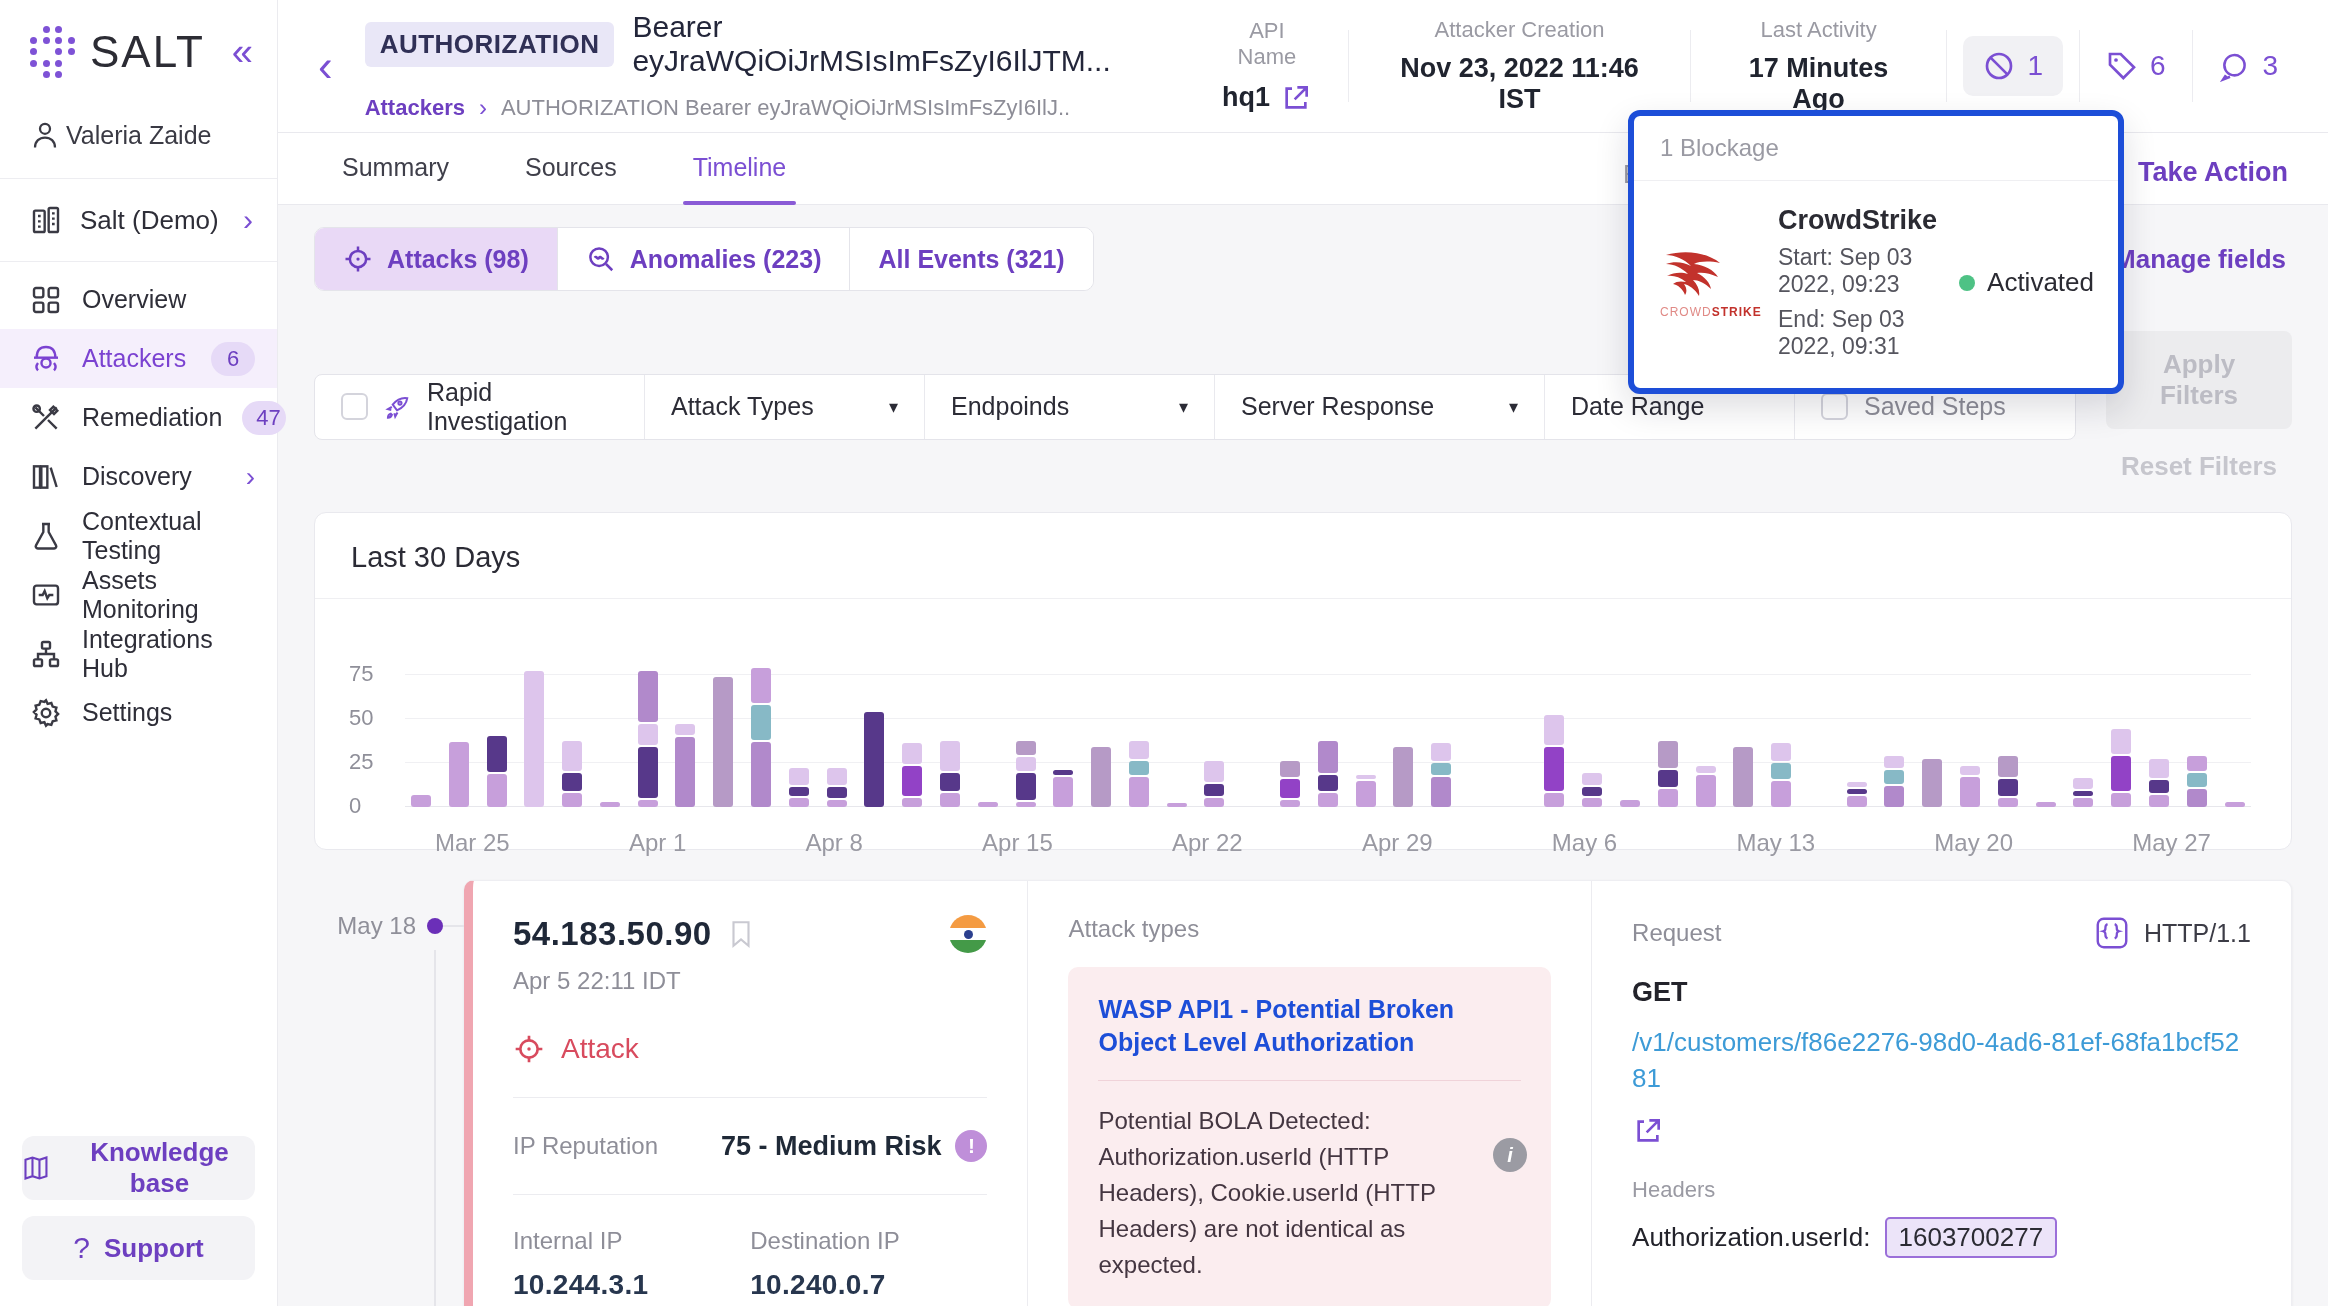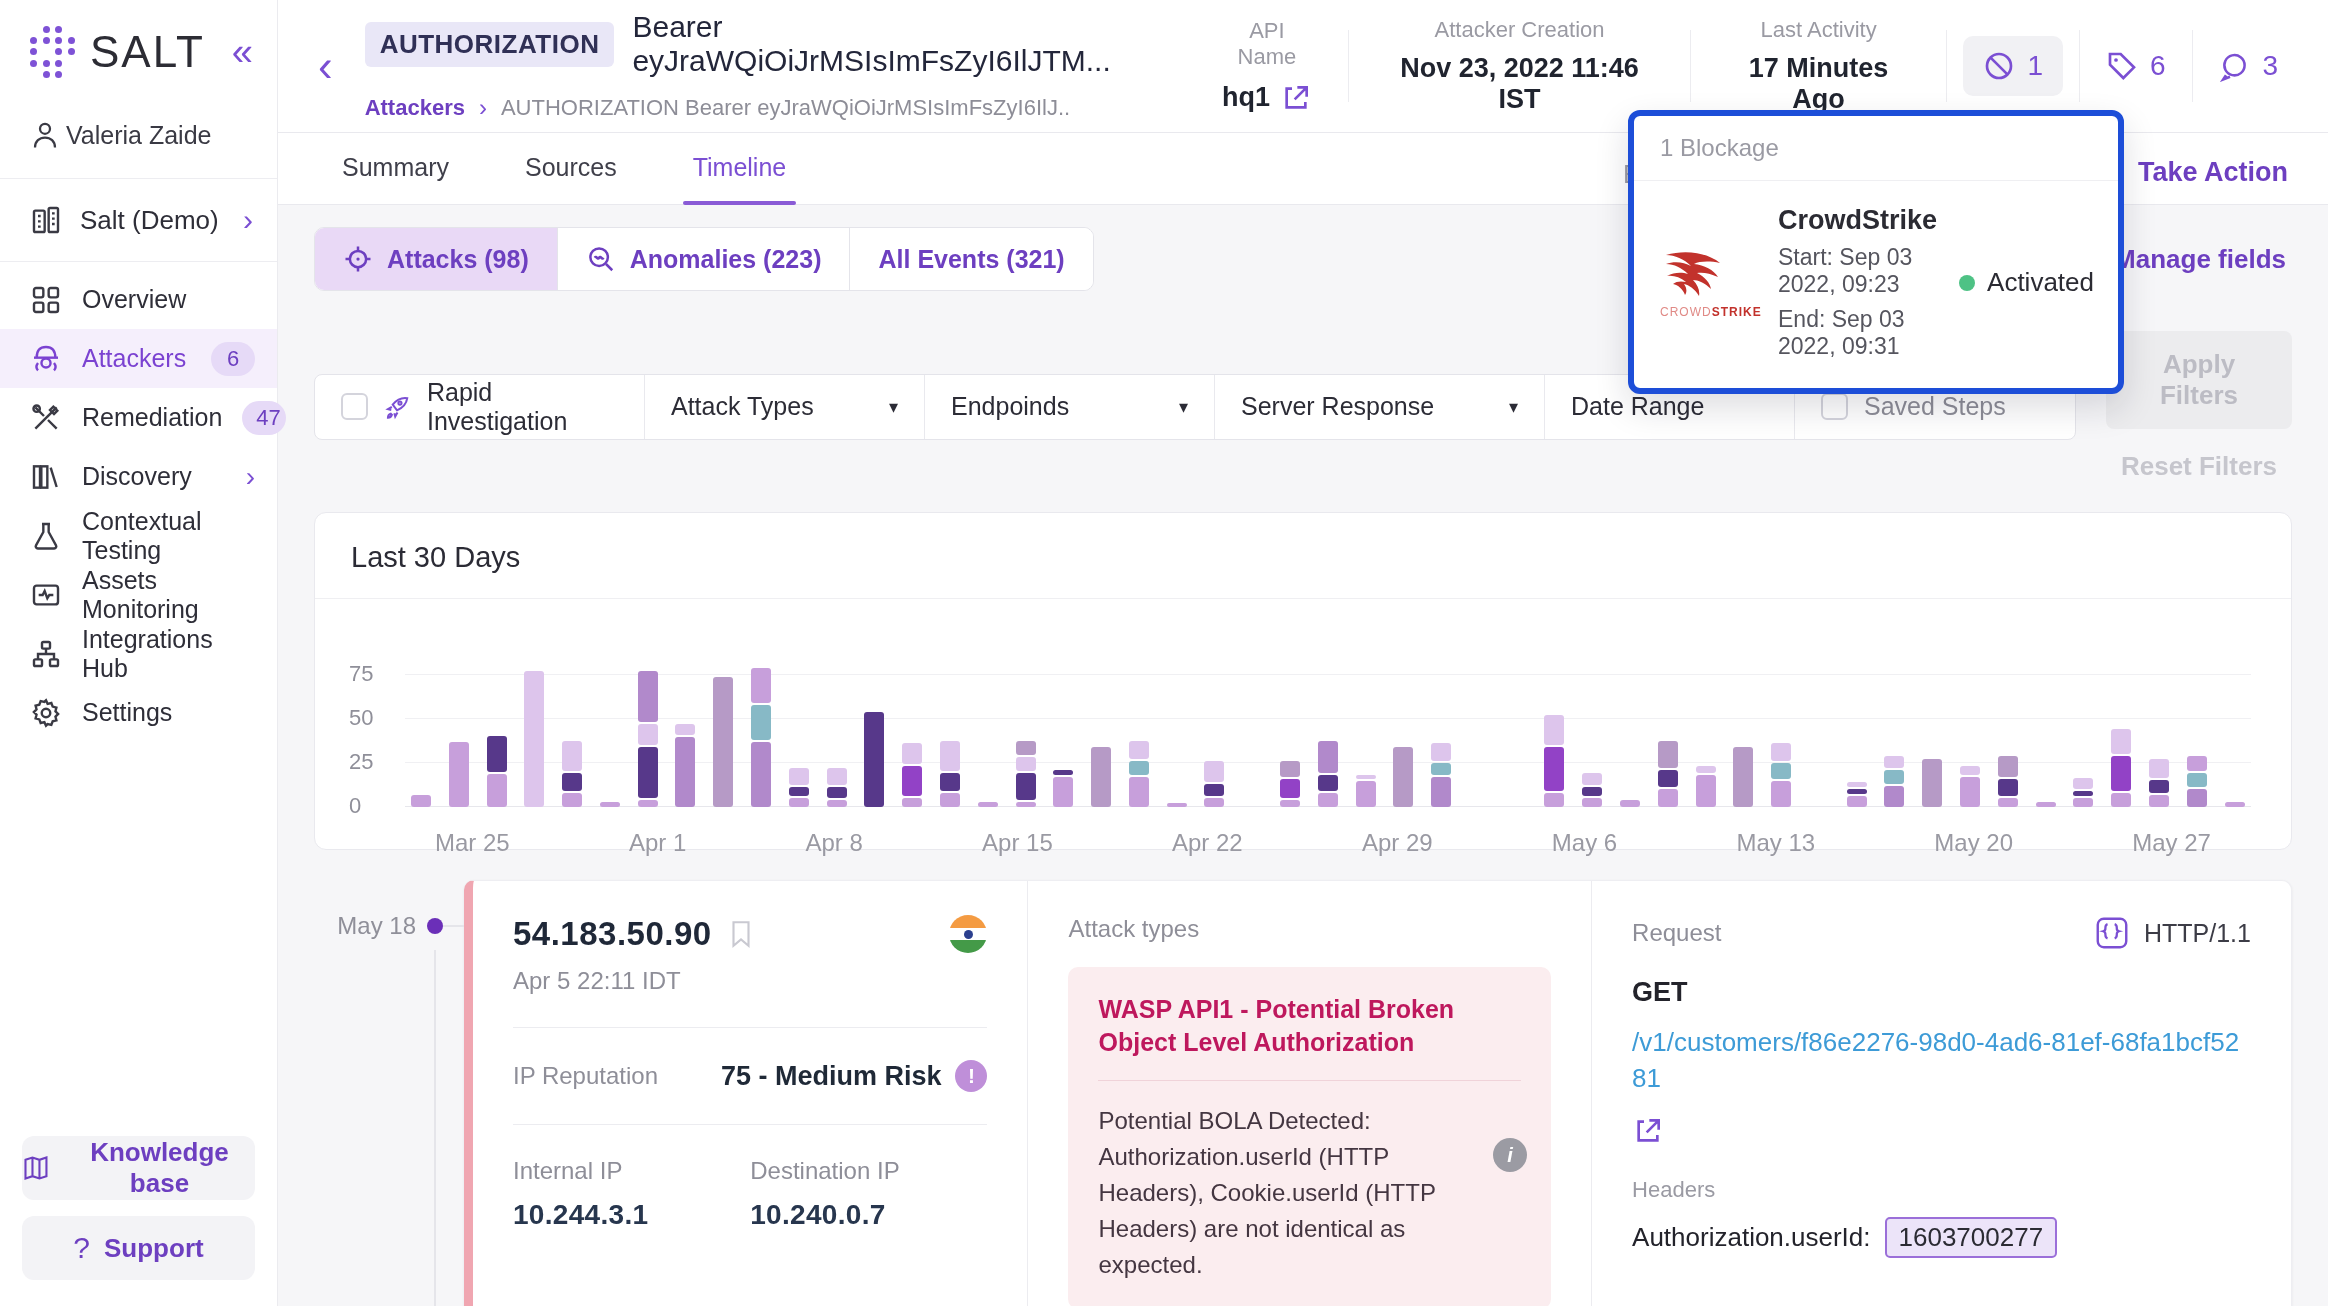--- a/index.html
+++ b/index.html
@@ -117,21 +117,21 @@
   .attack-line .ic { width:32px; height:32px; }
   .hdiv { border-top:1px solid #ececf0; margin:32px 0; }
   .rep-row { display:flex; align-items:center; }
   .glabel { font-size:24px; color:#8e8e98; }
   .rep-val { margin-left:auto; display:flex; align-items:center; gap:14px; font-size:27px; font-weight:bold; color:#1f2937; }
   .excl { width:32px; height:32px; border-radius:50%; background:#c190e000; background:#bf8fd9; color:#fff; font-size:21px; font-weight:bold; display:flex; align-items:center; justify-content:center; }
   .ips-grid { display:grid; grid-template-columns:1fr 1fr; row-gap:14px; }
   .ip-val { font-size:28px; color:#27364e; font-weight:bold; letter-spacing:.3px; }
 
   .atk-card { margin-top:24px; background:#fbedef; border-radius:10px; padding:26px 30px; position:relative; }
-  .atk-title { color:#be185d; font-size:25px; font-weight:bold; line-height:1.3; }
+  .atk-title { color:#1d4ed8; font-size:25px; font-weight:bold; line-height:1.3; }
   .atk-div { border-top:1px solid #f0d3d9; margin:22px 0; }
   .atk-desc { font-size:24px; color:#443641; line-height:1.5; padding-right:60px; }
   .info-ic { position:absolute; right:24px; top:50%; width:34px; height:34px; border-radius:50%; background:#9b9ba3; color:#fff; font-size:20px; font-weight:bold; font-style:italic; display:flex; align-items:center; justify-content:center; }
 
   .req-head { display:flex; align-items:center; }
   .proto { margin-left:auto; display:flex; align-items:center; gap:14px; font-size:25px; color:#3c3c46; }
   .proto .ic { width:36px; height:36px; color:#7b4fd3; }
   .get-row { display:flex; align-items:flex-start; gap:16px; margin-top:26px; flex-wrap:wrap; }
   .method { font-size:27px; font-weight:bold; color:#23232b; }
   .url { font-size:26px; color:#3d9bd7; word-break:break-all; line-height:1.4; }
@@ -675,20 +675,28 @@
         <div class="card">
           <div class="col">
             <div class="ip-row">
               <span class="ip">54.183.50.90</span>
               <svg class="bmk" viewBox="0 0 24 28" fill="none" stroke="#c9c9d1" stroke-width="2">
                   <path d="M5 3h14v22l-7-6-7 6z"></path>
                 </svg>
               <span class="flag"></span>
             </div>
             <div class="time">Apr 5 22:11 IDT</div>
+            <div class="attack-line">
+              <svg class="ic" viewBox="0 0 24 24" fill="none" stroke="#d84b5e" stroke-width="2">
+                  <circle cx="12" cy="12" r="6.5"></circle>
+                  <path d="M12 2v3.5M12 18.5V22M2 12h3.5M18.5 12H22"></path>
+                  <circle cx="12" cy="12" r="1.3" fill="#d84b5e" stroke="none"></circle>
+                </svg>
+              <span>Attack</span>
+            </div>
             <div class="hdiv"></div>
             <div class="rep-row">
               <span class="glabel">IP Reputation</span>
               <span class="rep-val">
                 <span>75 - Medium Risk</span>
                 <span class="excl">!</span>
               </span>
             </div>
             <div class="hdiv"></div>
             <div class="ips-grid">

